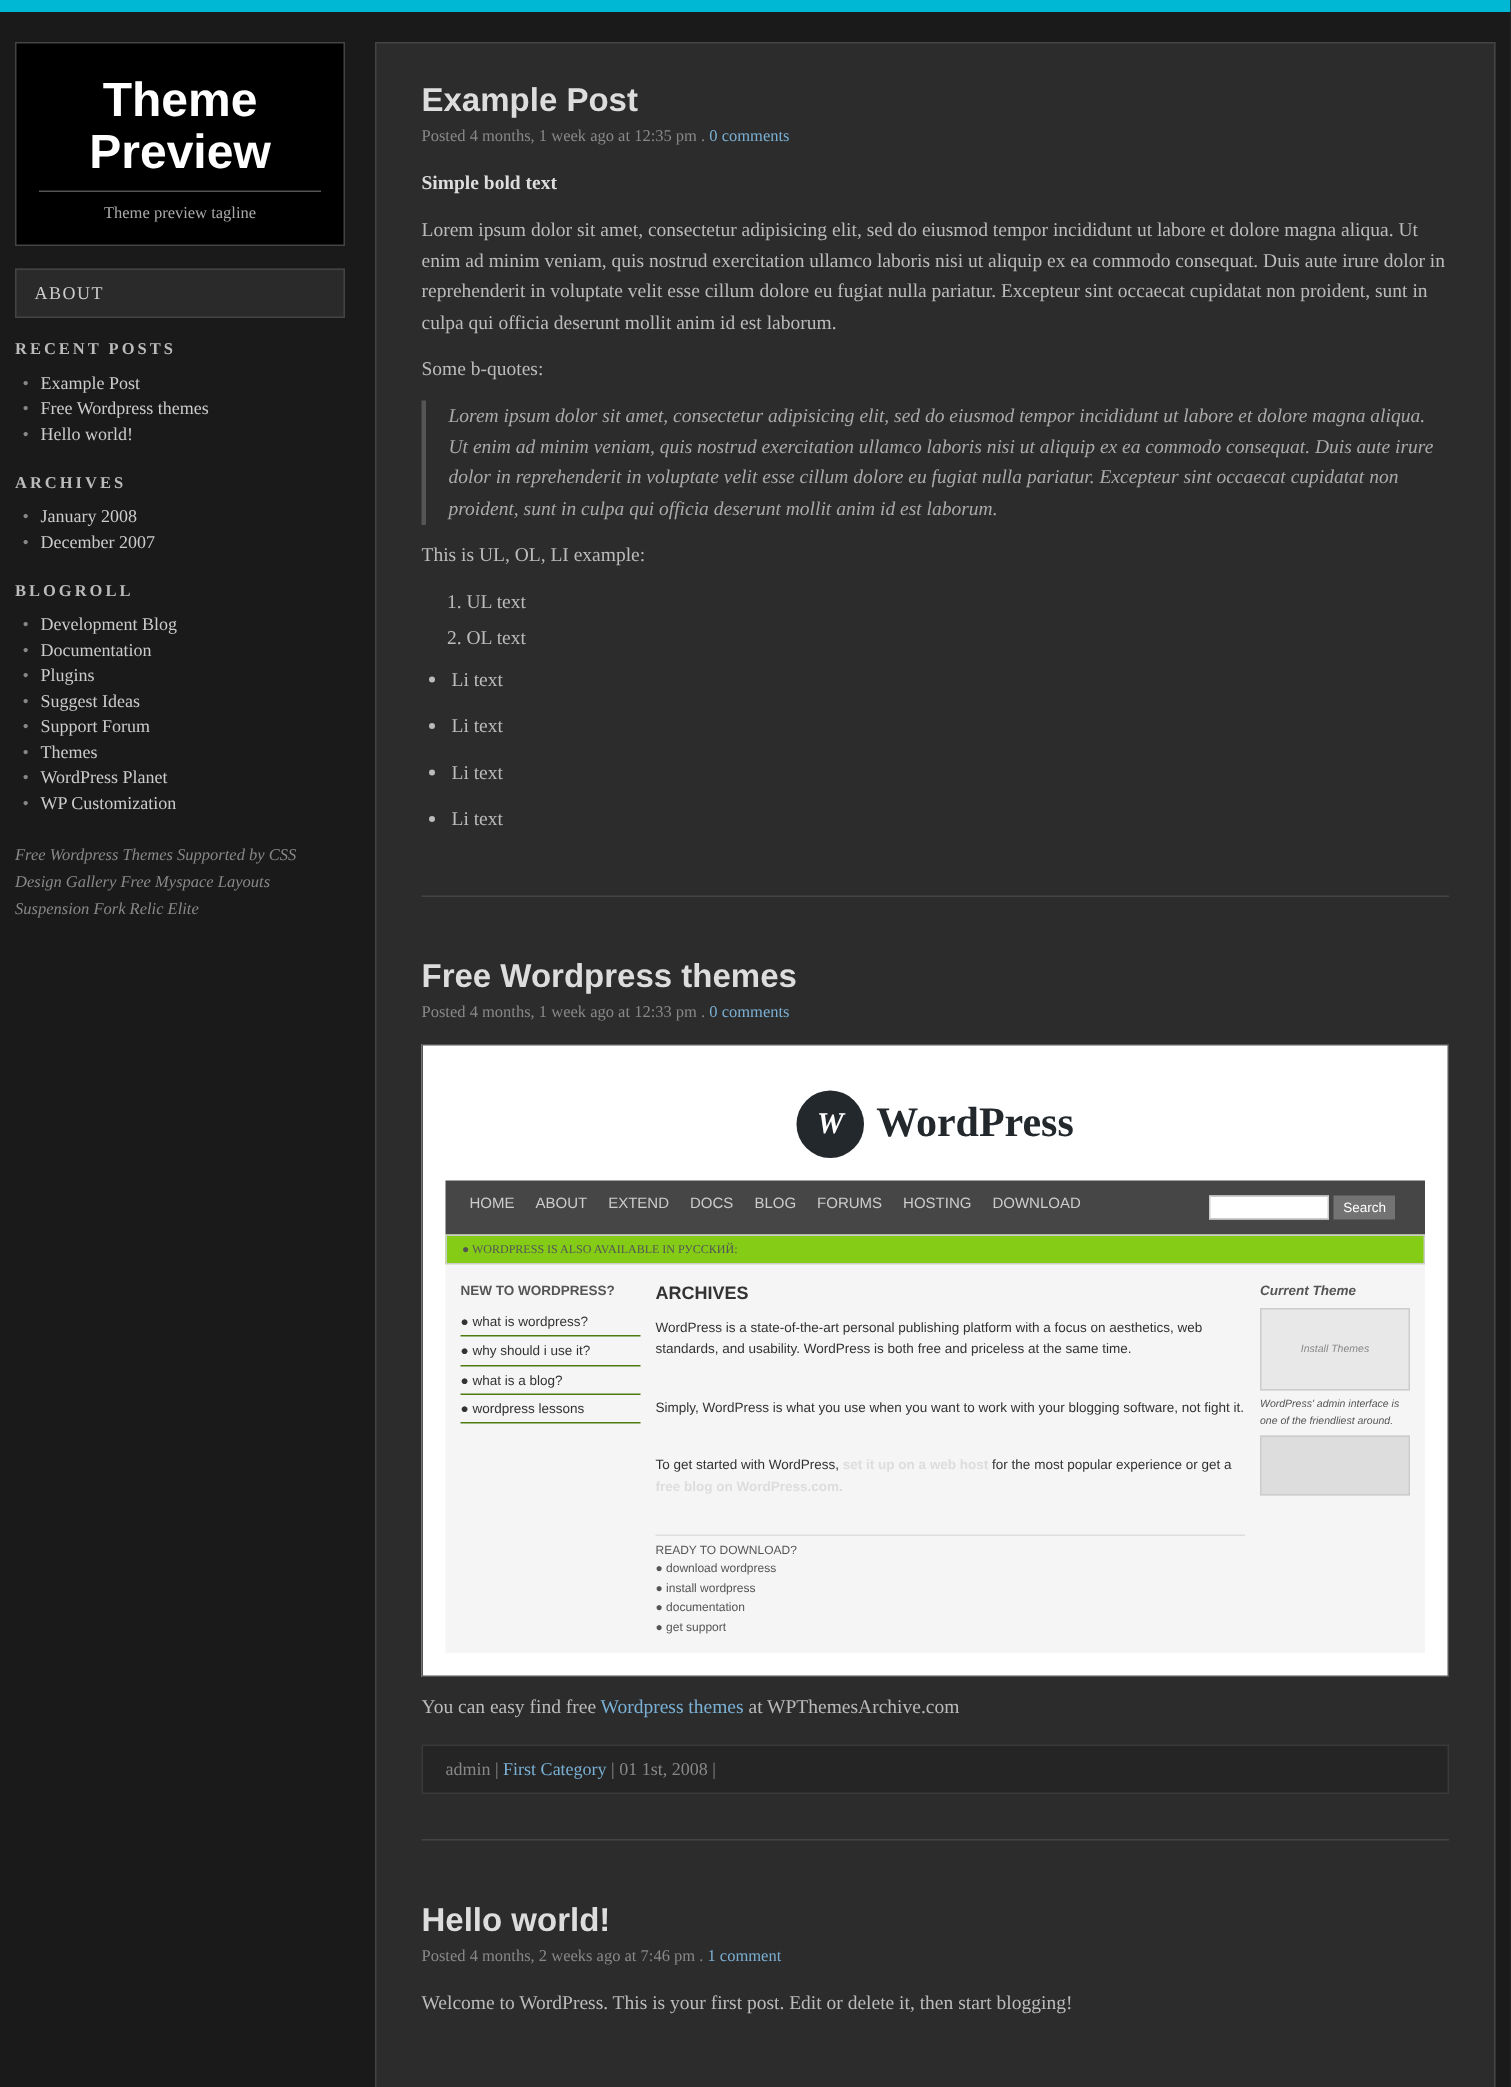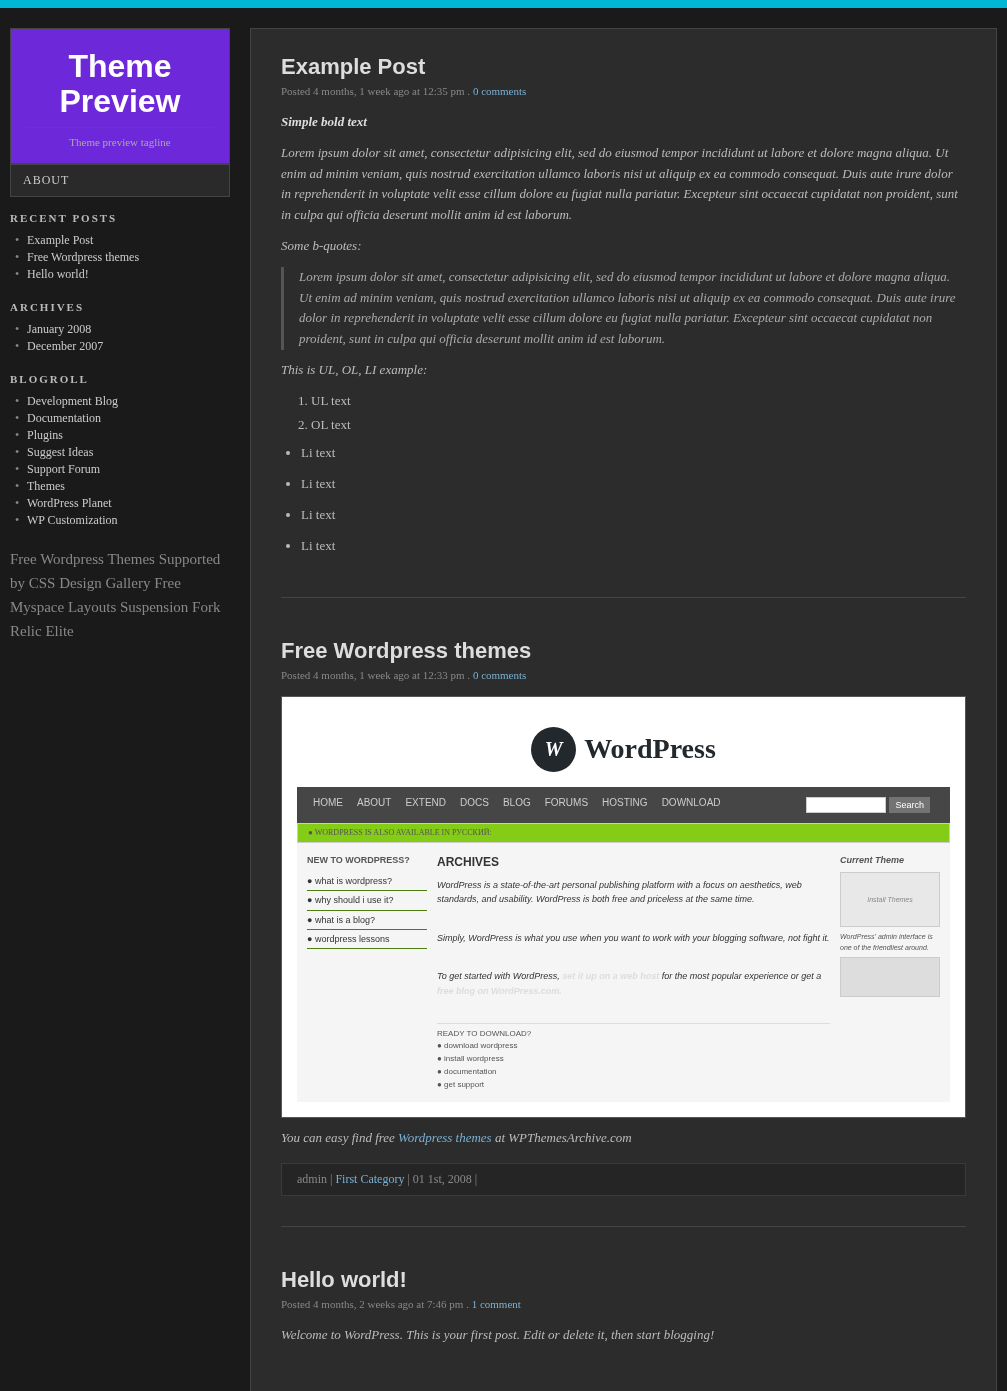--- a/index.html
+++ b/index.html
@@ -21,25 +21,25 @@
       margin: 0 auto;
       padding: 20px 10px;
       gap: 20px;
     }
     
     #sidebar {
       width: 220px;
       flex-shrink: 0;
     }
     #site-header {
-      background-color: #6d28d9;
+      background-color: #000000;
       border: 1px solid #444;
       padding: 20px 15px 15px;
       text-align: center;
-      margin-bottom: 0;
+      margin-bottom: 15px;
     }
     #site-title {
       font-size: 32px;
       font-weight: bold;
       color: #fff;
       line-height: 1.1;
       font-family: Arial, sans-serif;
     }
     #site-tagline {
       font-size: 11px;
@@ -102,24 +102,25 @@
       position: relative;
       padding-left: 12px;
     }
     .sub-list li::before {
       content: '•';
       position: absolute;
       left: 0;
       color: #888;
     }
     #footer-links {
-      font-size: 15px;
+      font-size: 11px;
       color: #888;
       line-height: 1.6;
       margin-top: 10px;
+      font-style: italic;
     }
     #footer-links a {
       color: #888;
       text-decoration: none;
     }
     
     #main {
       flex: 1;
       background-color: #2c2c2c;
       border: 1px solid #444;
@@ -149,21 +150,20 @@
       color: #7ab0d4;
       text-decoration: none;
     }
     .post-content {
       font-size: 13px;
       color: #bbb;
       line-height: 1.6;
     }
     .post-content p {
       margin-bottom: 10px;
-      font-style: italic;
     }
     .post-content strong {
       color: #ddd;
     }
     .blockquote-section {
       border-left: 3px solid #555;
       padding-left: 15px;
       margin: 10px 0;
       color: #aaa;
       font-style: italic;

